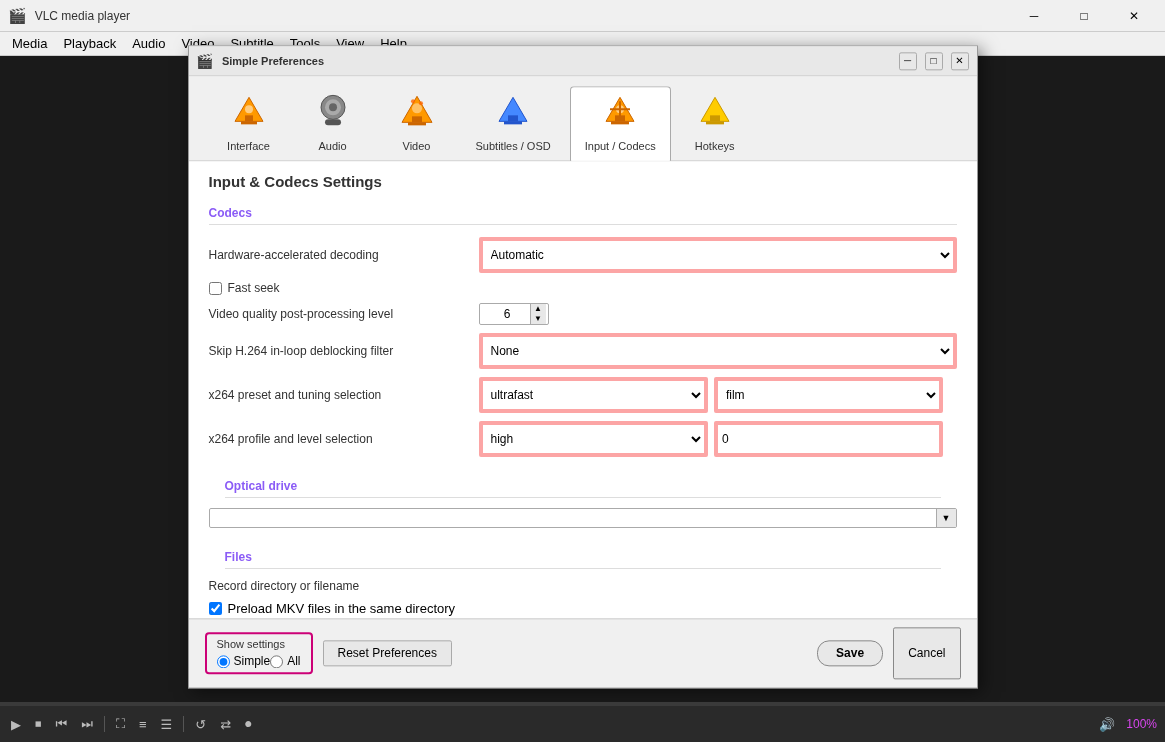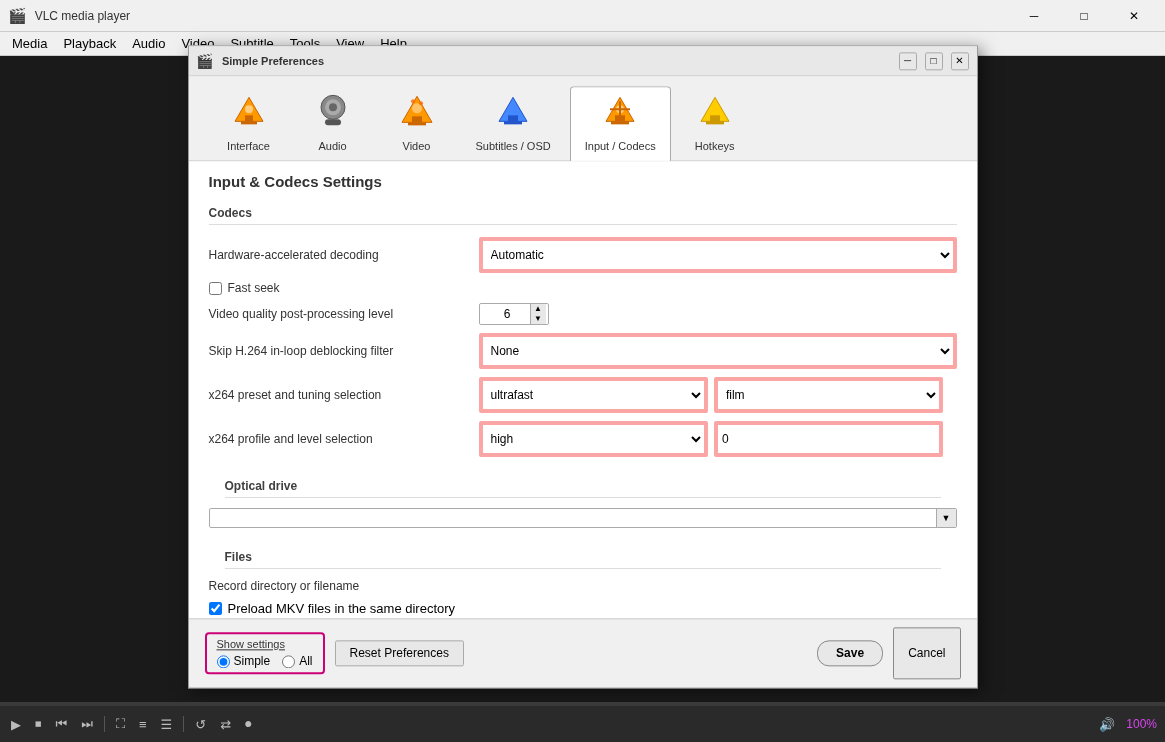--- a/index.html
+++ b/index.html
@@ -139,21 +139,21 @@
       padding: 0 20px;
       max-height: 420px;
     }
     .scroll-area::-webkit-scrollbar { width: 8px; }
     .scroll-area::-webkit-scrollbar-thumb { background: #ccc; border-radius: 4px; }
 
     
     .group-label {
       font-size: 12px;
       font-weight: 700;
-      color: #404040;
+      color: #8b5cf6;
       padding: 8px 0 4px;
       border-bottom: 1px solid #ddd;
       margin-bottom: 8px;
     }
 
     
     .setting-row {
       display: flex;
       align-items: center;
       padding: 4px 0;
@@ -255,22 +255,22 @@
       gap: 10px;
     }
     .show-settings-group {
       border: 2px solid #cc0077;
       border-radius: 4px;
       padding: 4px 10px;
       display: flex;
       flex-direction: column;
       gap: 4px;
     }
-    .show-settings-title { font-size: 11px; color: #333; text-decoration: underline; }
-    .radio-row { display: flex; gap: 12px; align-items: center; }
+    .show-settings-title { font-size: 11px; color: #333; }
+    .radio-row { display: flex; align-items: center; }
     .radio-row label { font-size: 12px; display: flex; align-items: center; gap: 4px; }
 
     .reset-btn {
       padding: 5px 14px;
       font-size: 12px;
       background: #e8e8e8;
       border: 1px solid #aaa;
       border-radius: 2px;
       cursor: pointer;
     }

